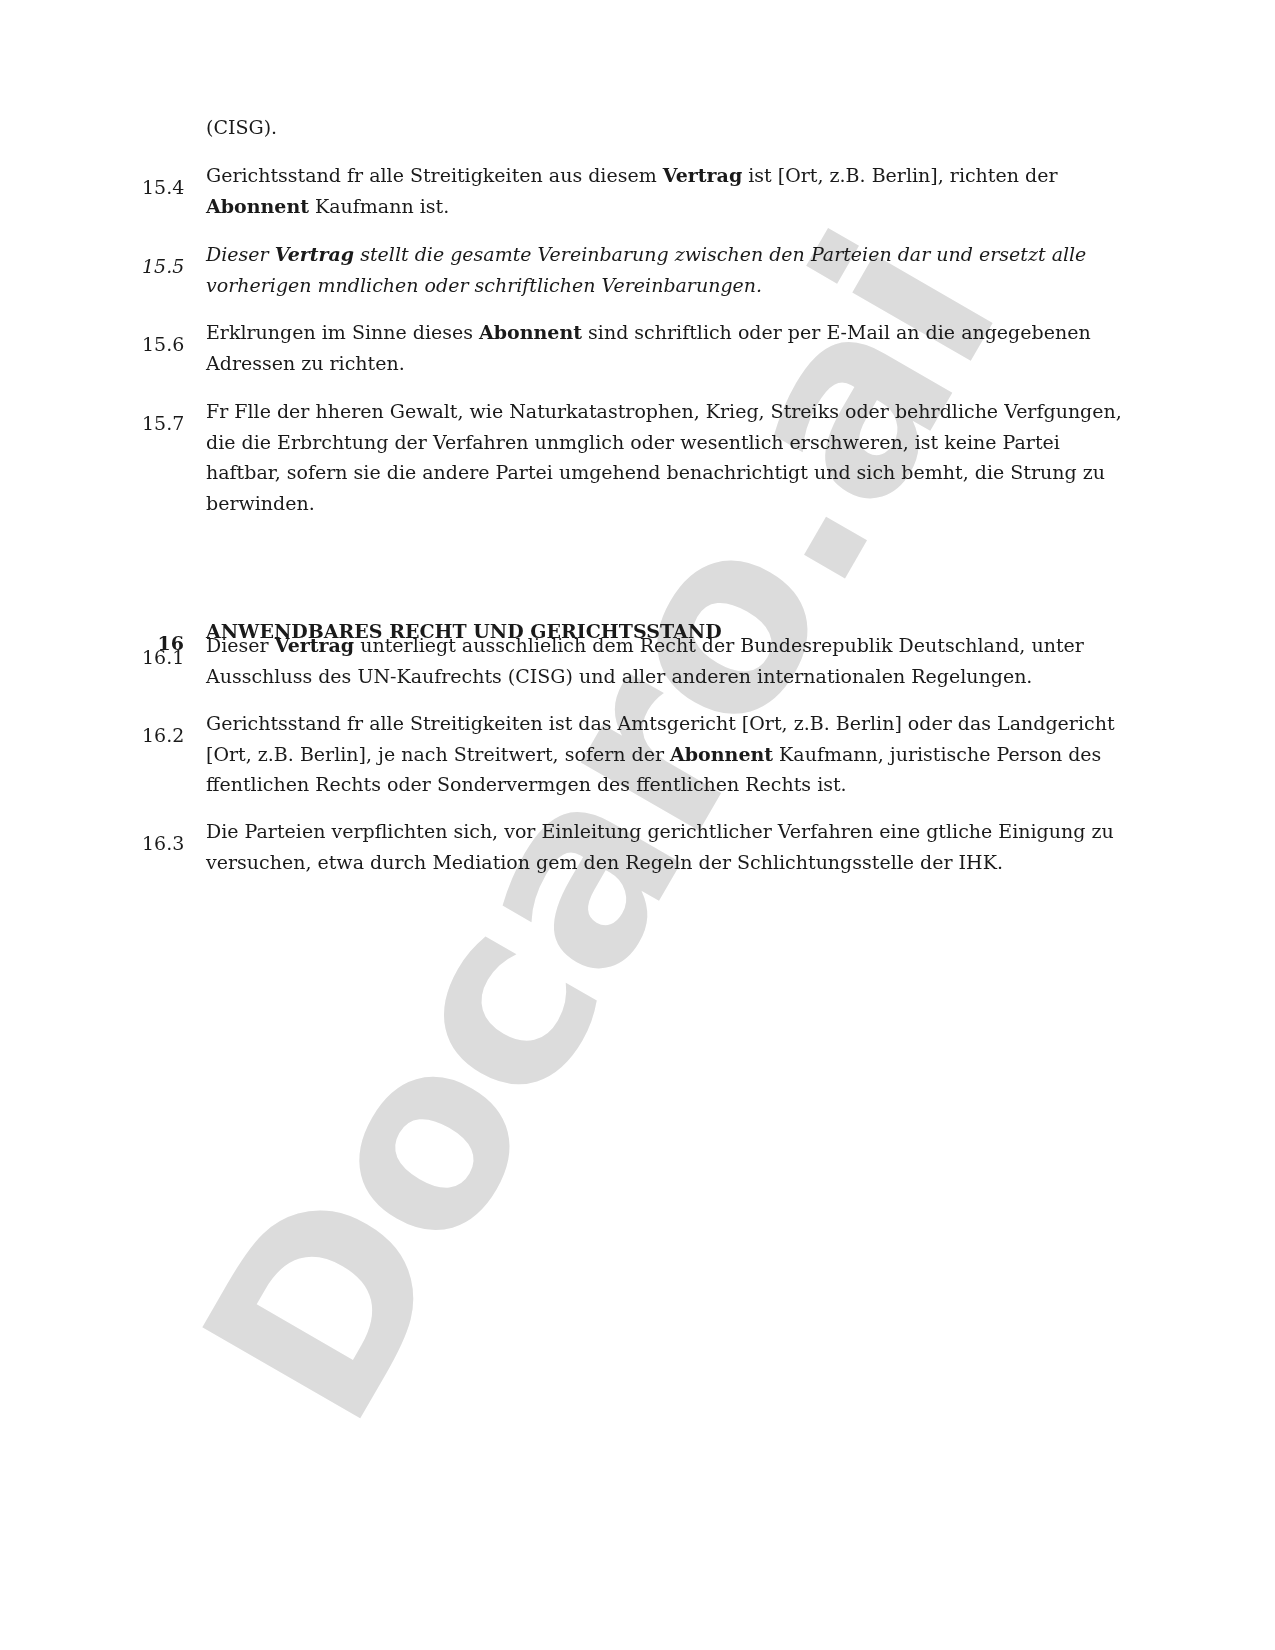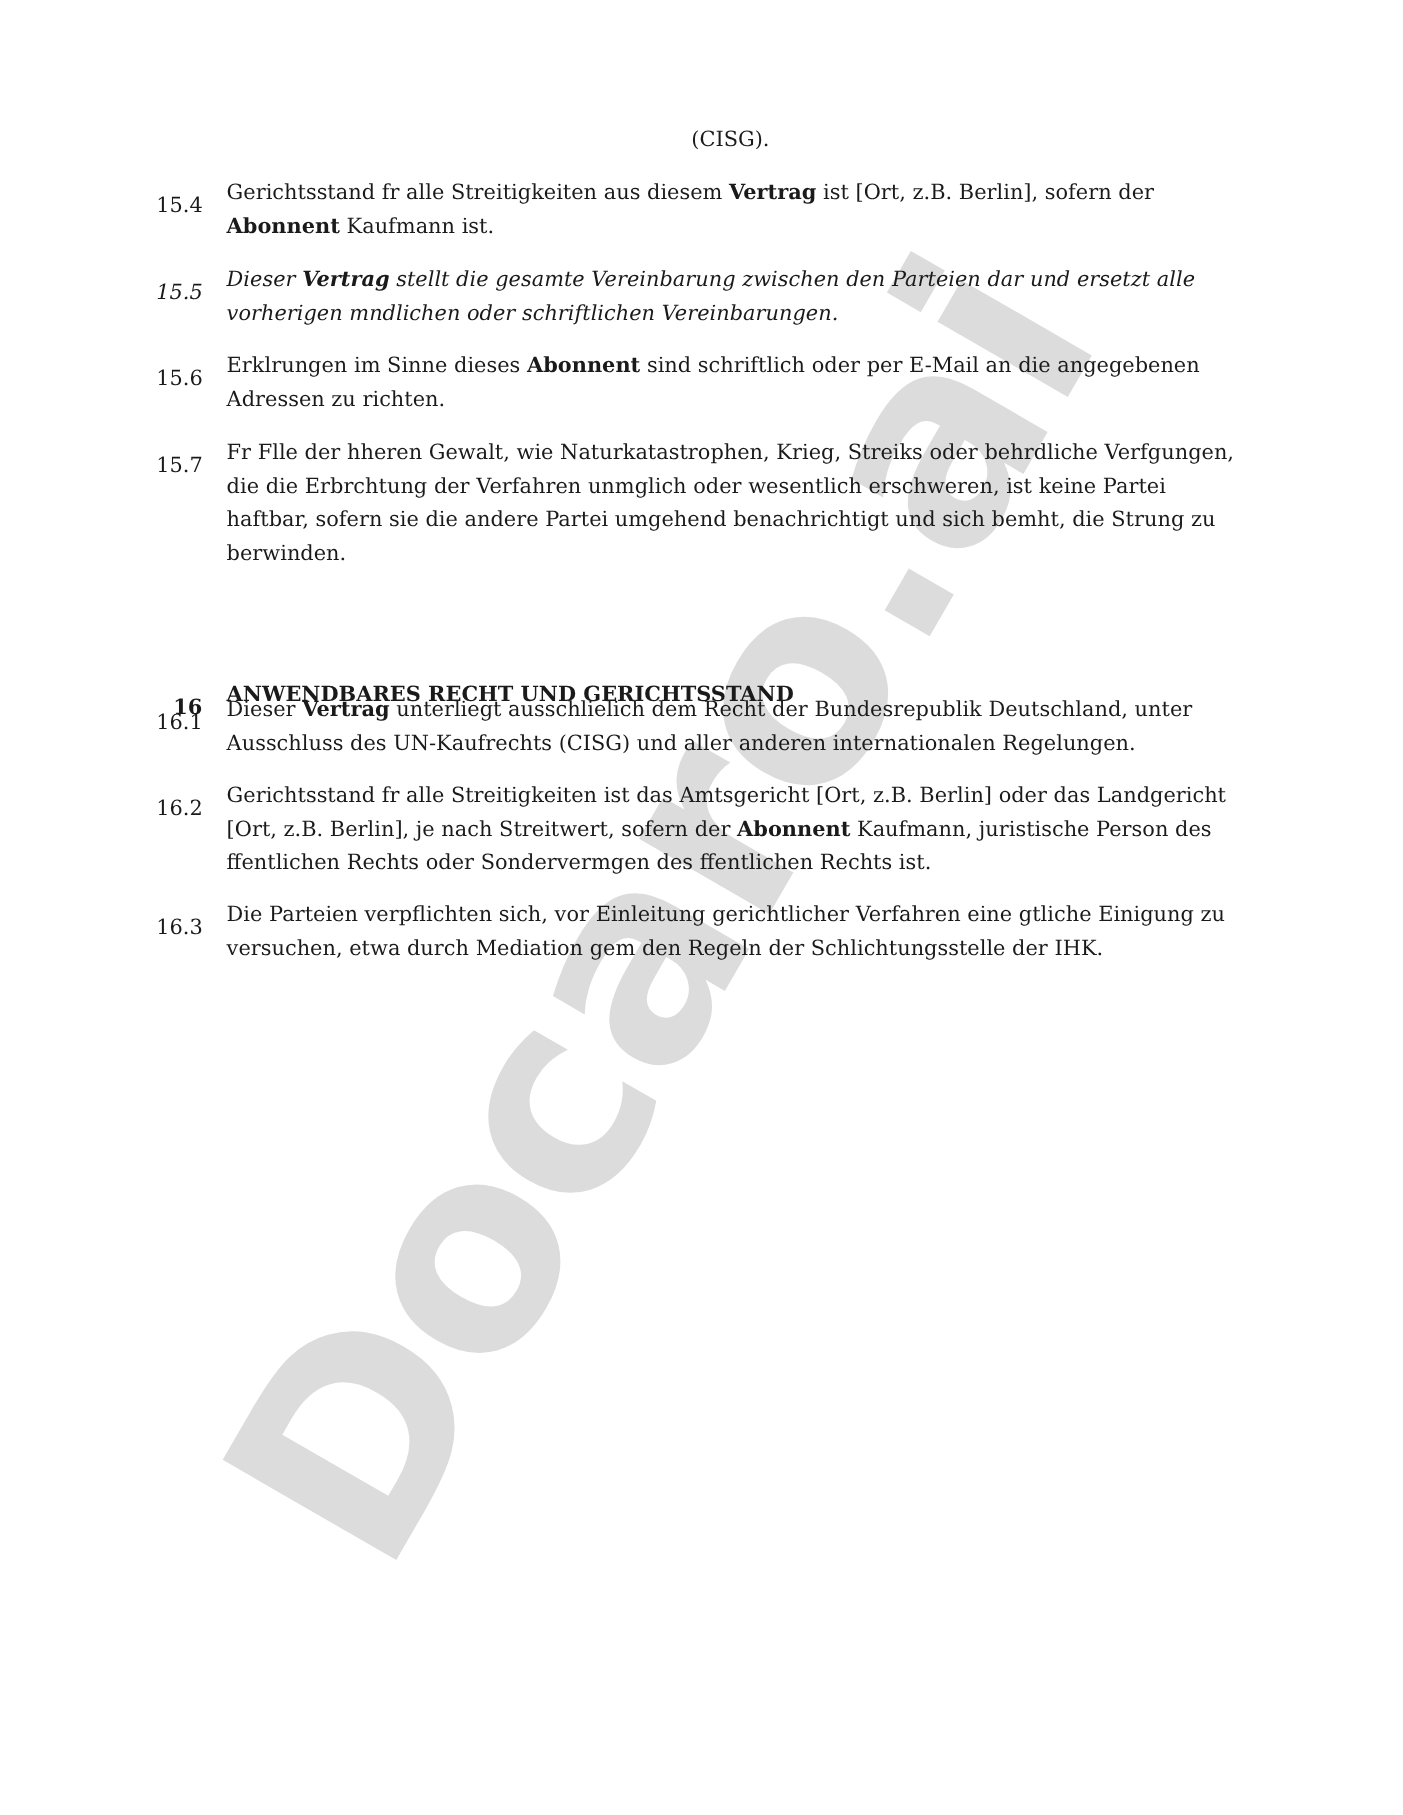--- a/index.html
+++ b/index.html
@@ -33,27 +33,27 @@
   b { font-weight: bold; }
 </style>
 </head>
 <body>
 
 <div class="page">
   <div class="watermark">Docaro.ai</div>
 
   <div class="content">
 
-    <div class="para" style="top:112px;text-align:center;">
+    <div class="para" style="top:112px;">
       <div class="text">(CISG).</div>
     </div>
 
     <div class="para" style="top:160px;">
       <span class="num">15.4</span>
-      <div class="text"><span>Gerichtsstand fr alle Streitigkeiten aus diesem </span><b>Vertrag</b><span> ist [Ort, z.B. Berlin], sofern der </span><br><b>Abonnent</b><span> Kaufmann ist.</span></div>
+      <div class="text"><span>Gerichtsstand fr alle Streitigkeiten aus diesem </span><b>Vertrag</b><span> ist [Ort, z.B. Berlin], richten der </span><br><b>Abonnent</b><span> Kaufmann ist.</span></div>
     </div>
 
     <div class="para" style="top:239px;font-style:italic;">
       <span class="num">15.5</span>
       <div class="text"><span>Dieser </span><b>Vertrag</b><span> stellt die gesamte Vereinbarung zwischen den Parteien dar und ersetzt alle vorherigen mndlichen oder schriftlichen Vereinbarungen.</span></div>
     </div>
 
     <div class="para" style="top:317px;">
       <span class="num">15.6</span>
       <div class="text"><span>Erklrungen im Sinne dieses </span><b>Abonnent</b><span> sind schriftlich oder per E-Mail an die angegebenen Adressen zu richten.</span></div>

